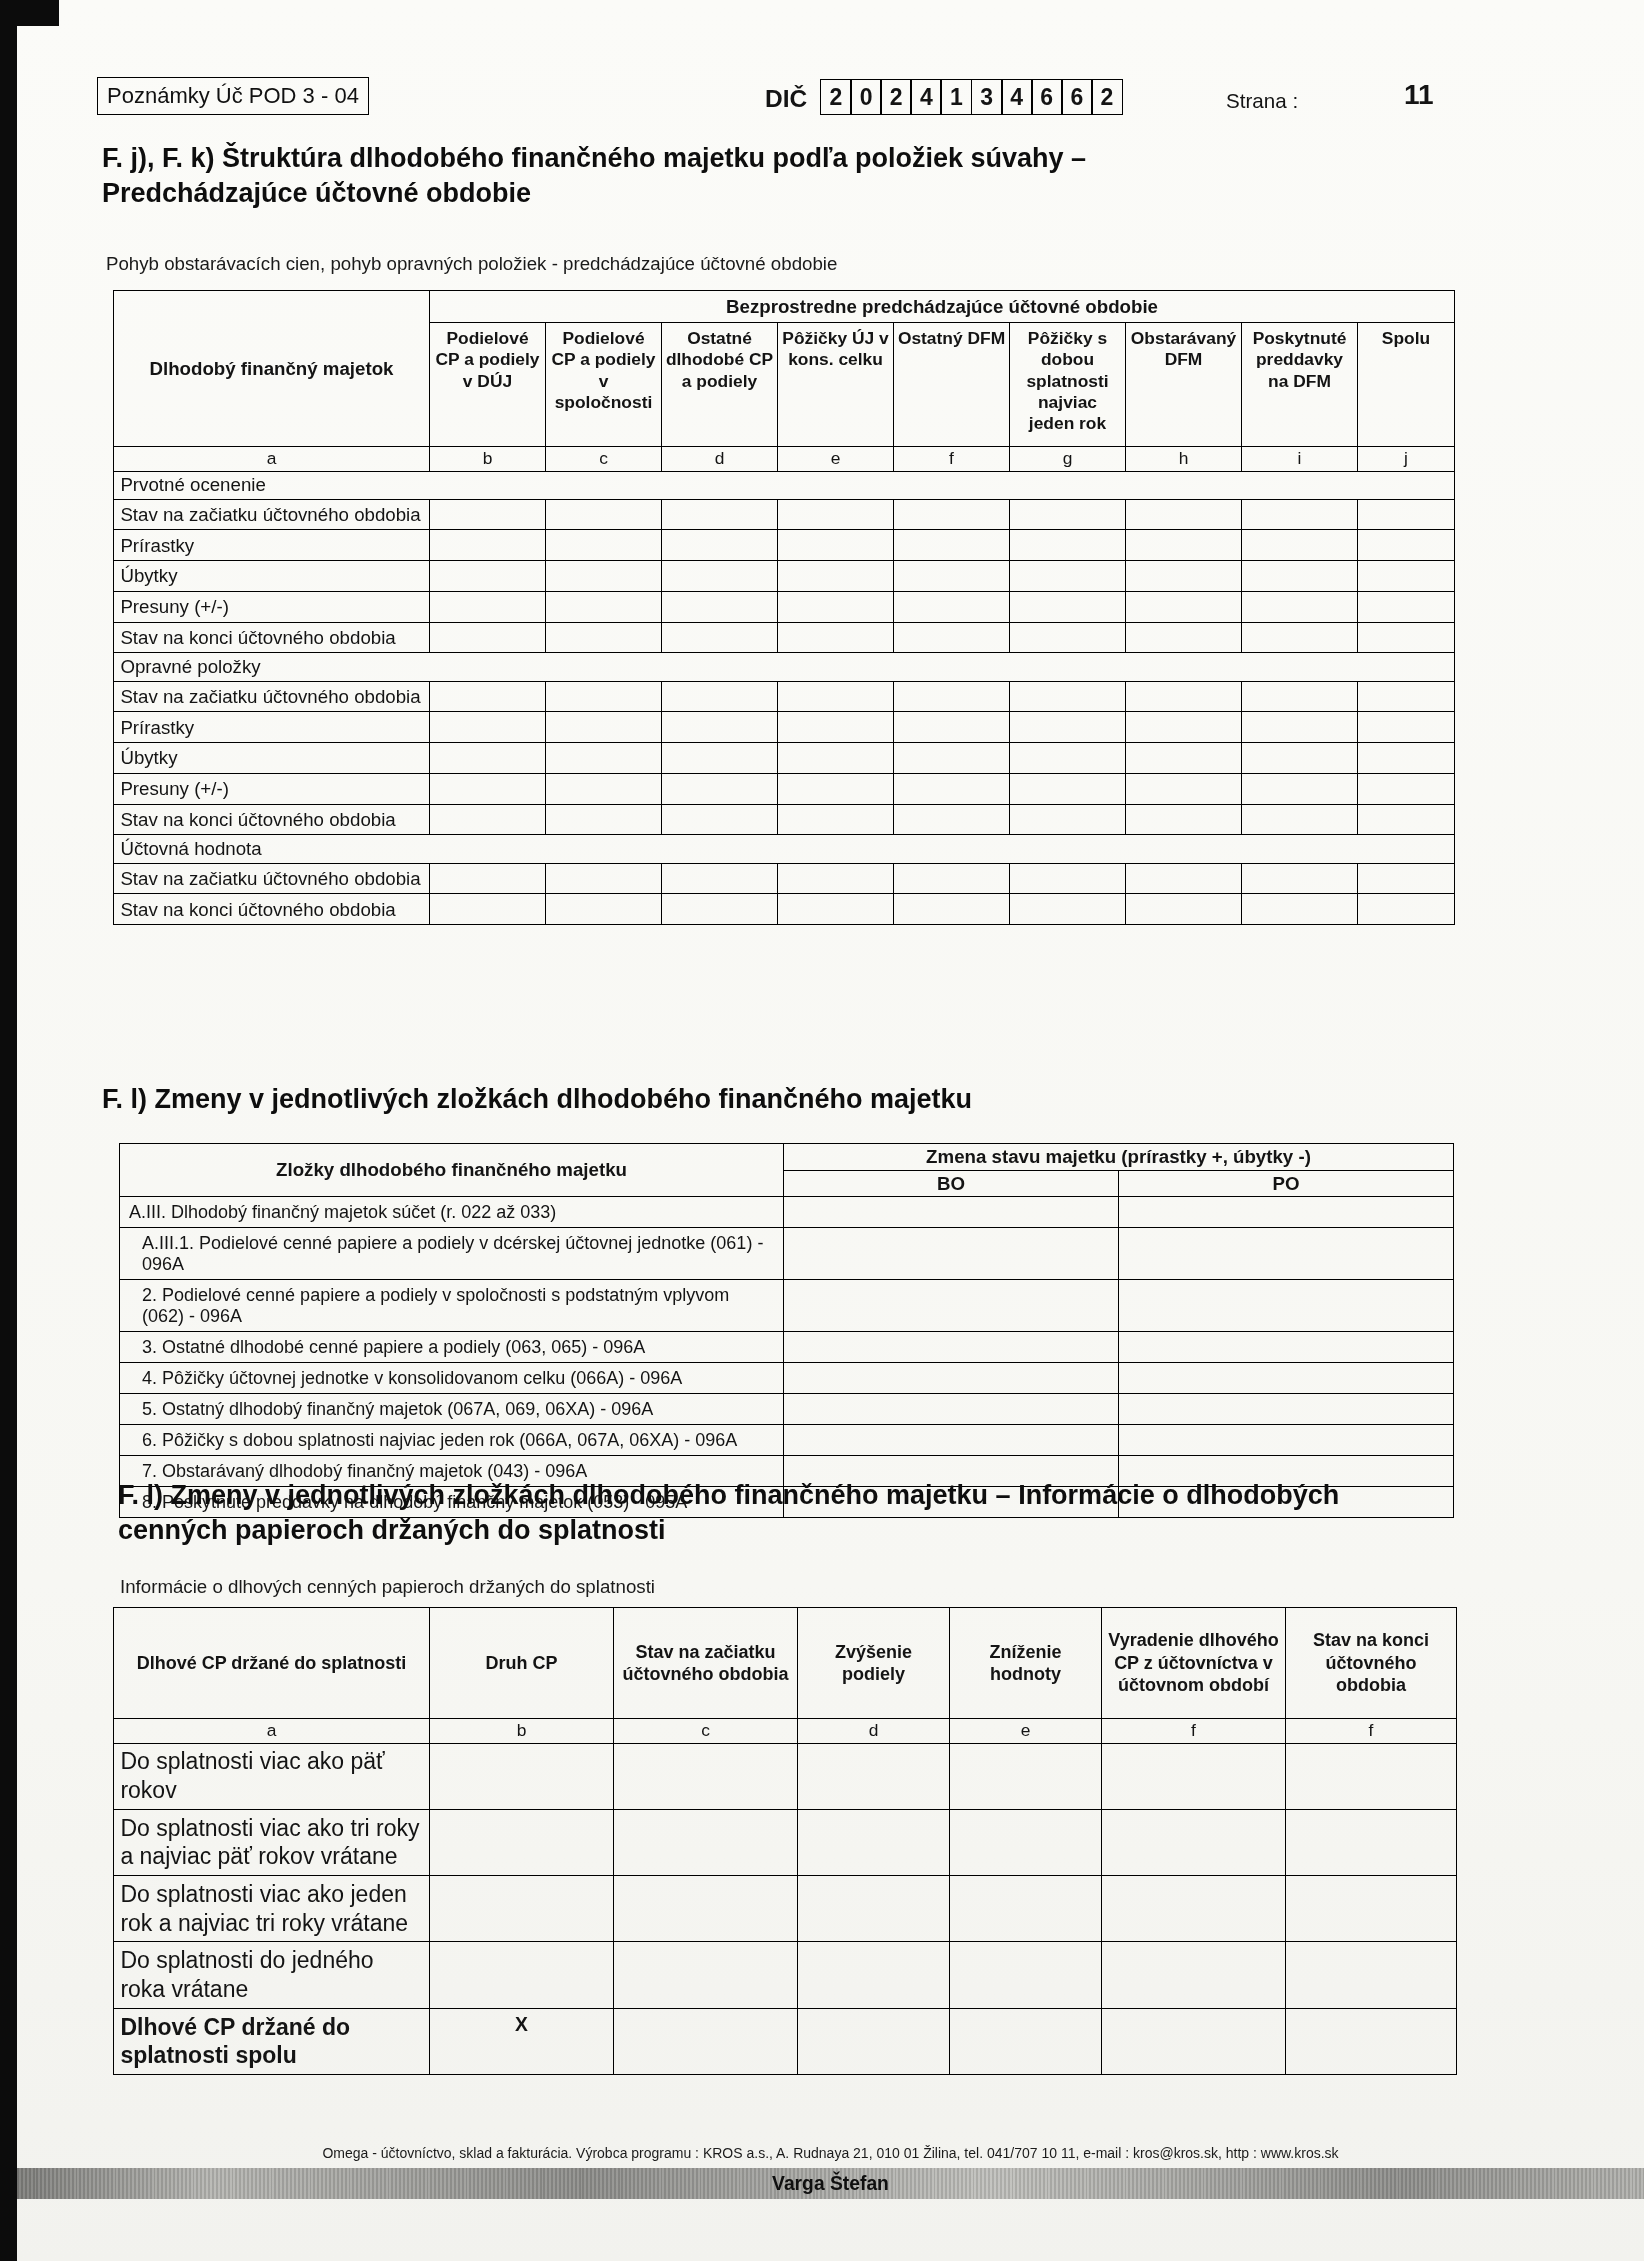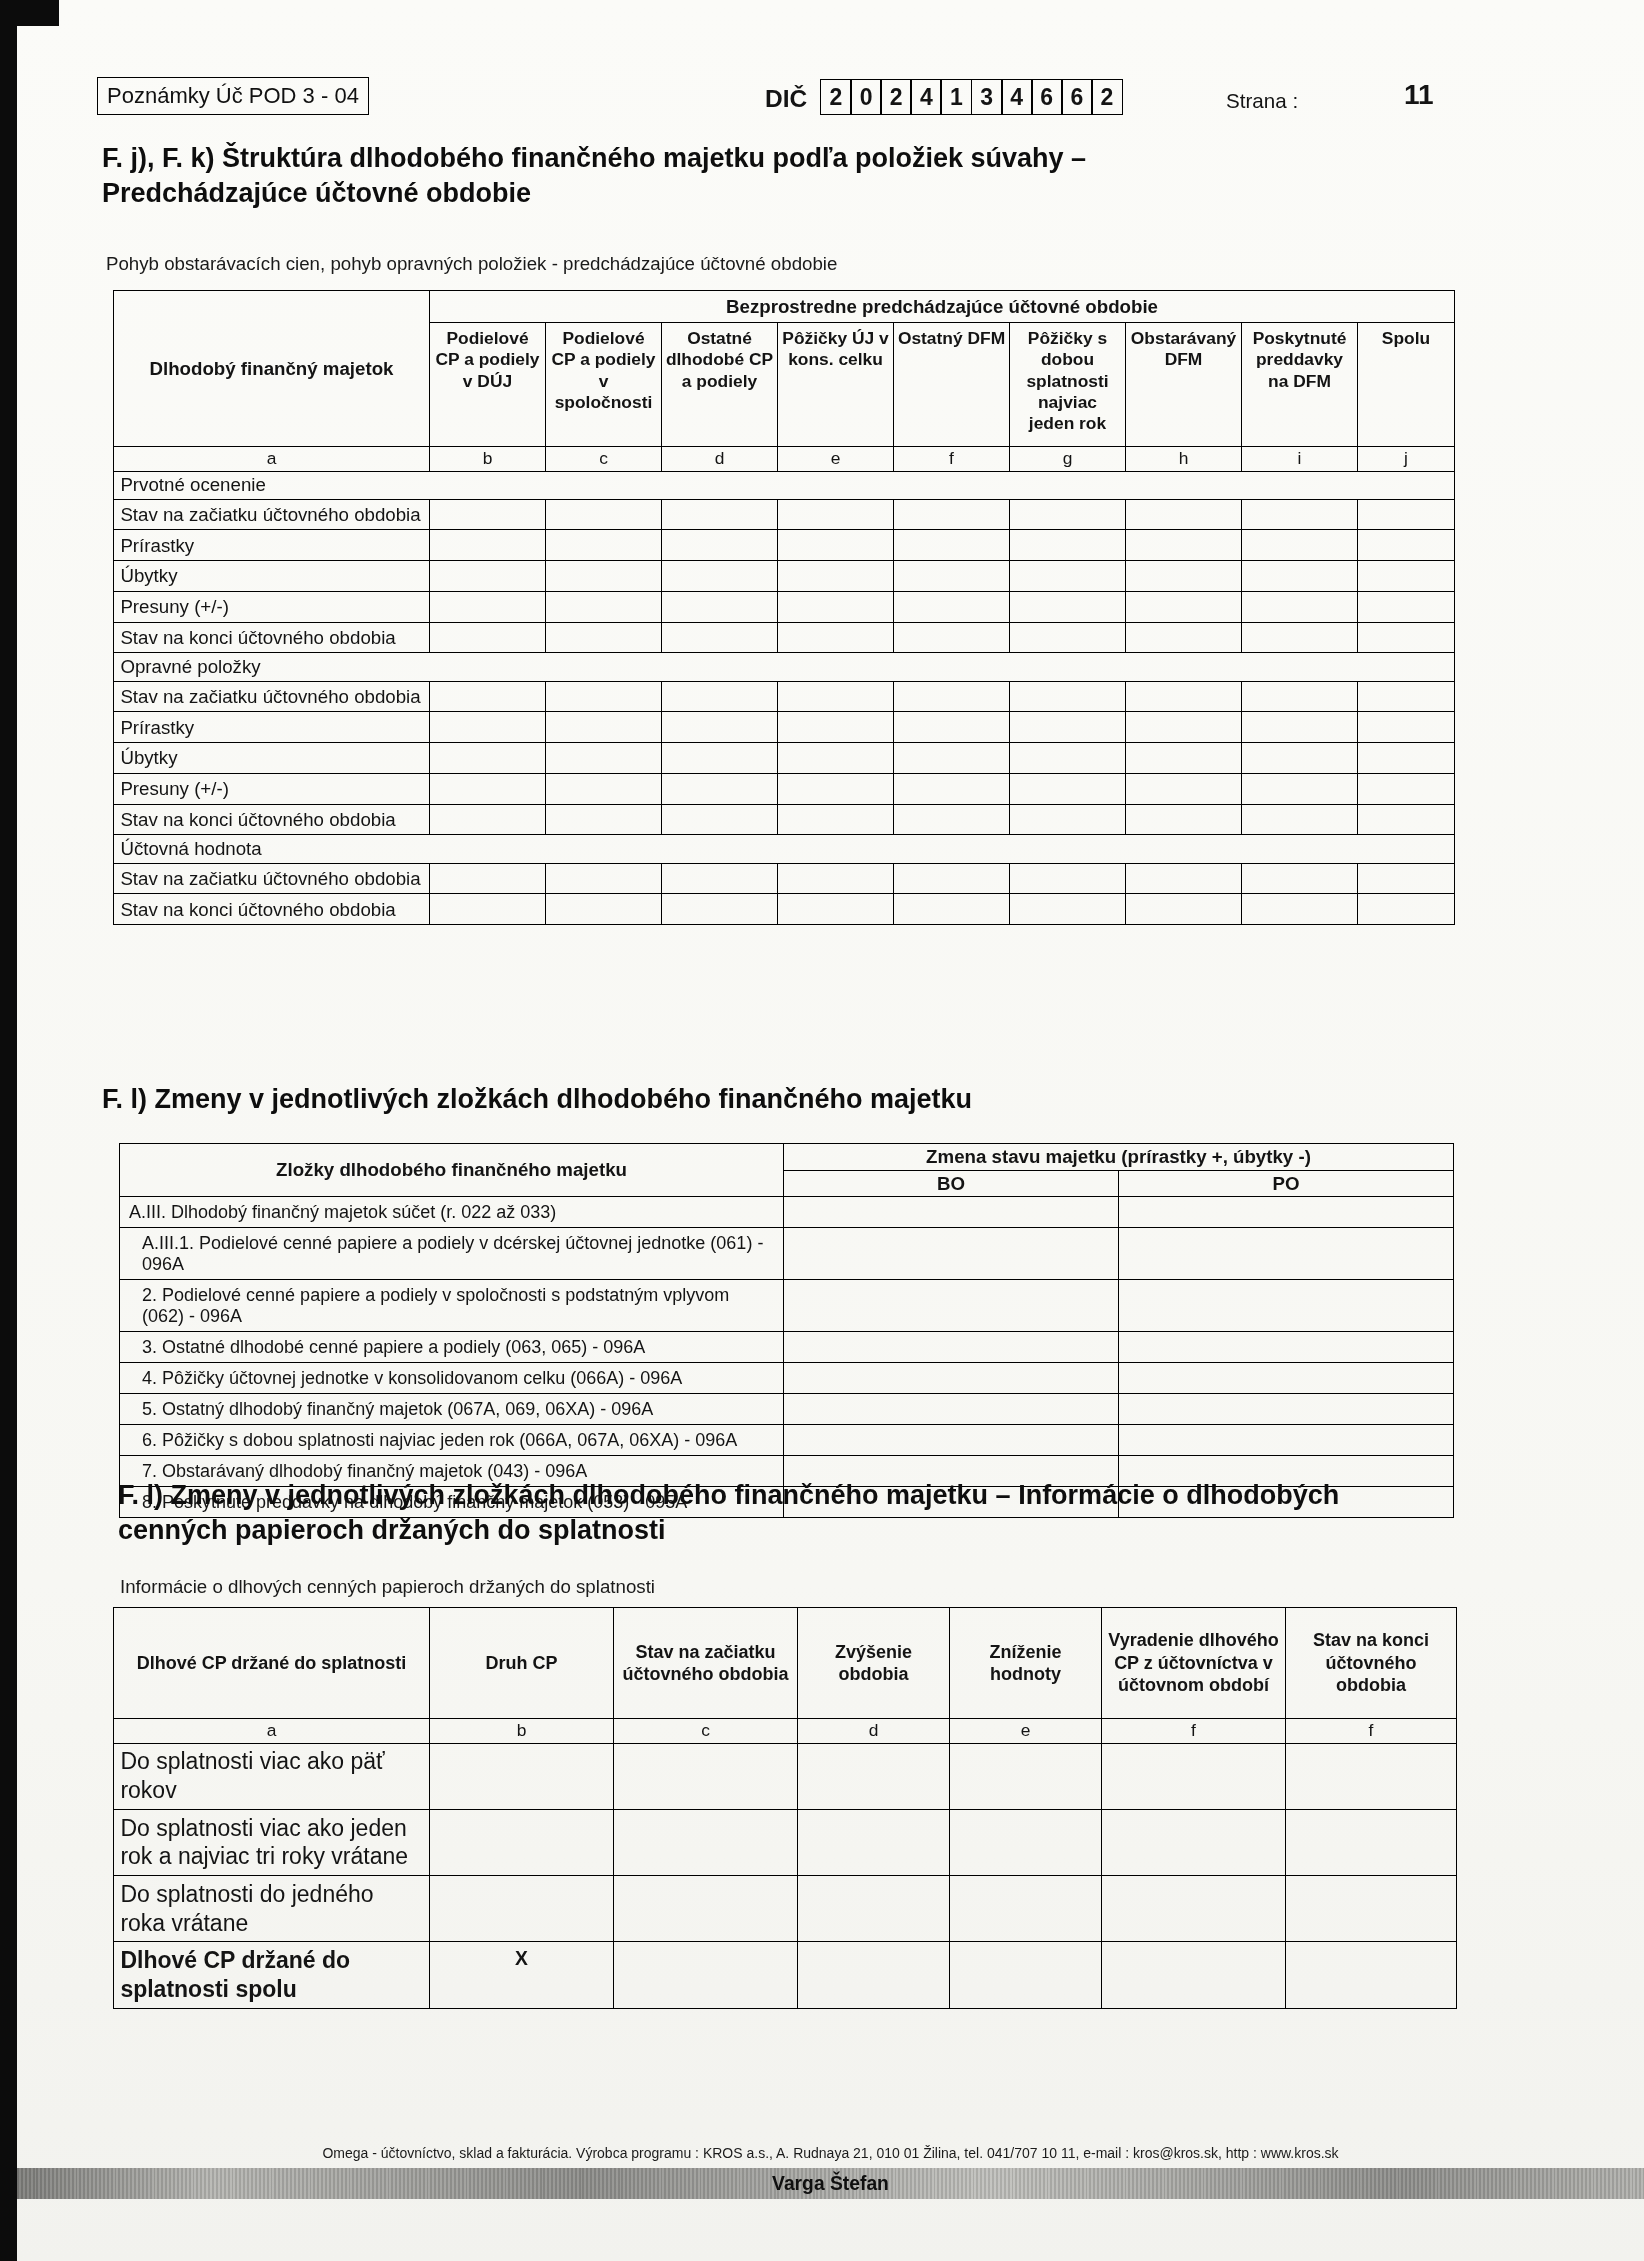--- a/index.html
+++ b/index.html
@@ -395,21 +395,21 @@
     <col style="width:152px">
       <col style="width:152px">
       <col style="width:184px">
       <col style="width:171px">
   </colgroup>
   <thead>
     <tr>
       <th class="colhead">Dlhové CP držané do splatnosti</th>
       <th class="colhead">Druh CP</th>
       <th class="colhead">Stav na začiatku účtovného obdobia</th>
-      <th class="colhead">Zvýšenie obdobia</th>
+      <th class="colhead">Zvýšenie podiely</th>
       <th class="colhead">Zníženie hodnoty</th>
       <th class="colhead">Vyradenie dlhového CP z účtovníctva v účtovnom období</th>
       <th class="colhead">Stav na konci účtovného obdobia</th>
     </tr>
     <tr class="letters">
       <th>a</th>
       <th>b</th>
       <th>c</th>
       <th>d</th>
       <th>e</th>
@@ -421,20 +421,29 @@
       <tr>
         <td class="rlabel">Do splatnosti viac ako päť rokov</td>
         <td class="vcell center"></td>
         <td class="vcell"></td>
         <td class="vcell"></td>
         <td class="vcell"></td>
         <td class="vcell"></td>
         <td class="vcell"></td>
       </tr>
       <tr>
+        <td class="rlabel">Do splatnosti viac ako tri roky a najviac päť rokov vrátane</td>
+        <td class="vcell center"></td>
+        <td class="vcell"></td>
+        <td class="vcell"></td>
+        <td class="vcell"></td>
+        <td class="vcell"></td>
+        <td class="vcell"></td>
+      </tr>
+      <tr>
         <td class="rlabel">Do splatnosti viac ako jeden rok a najviac tri roky vrátane</td>
         <td class="vcell center"></td>
         <td class="vcell"></td>
         <td class="vcell"></td>
         <td class="vcell"></td>
         <td class="vcell"></td>
         <td class="vcell"></td>
       </tr>
       <tr>
         <td class="rlabel">Do splatnosti do jedného roka vrátane</td>

